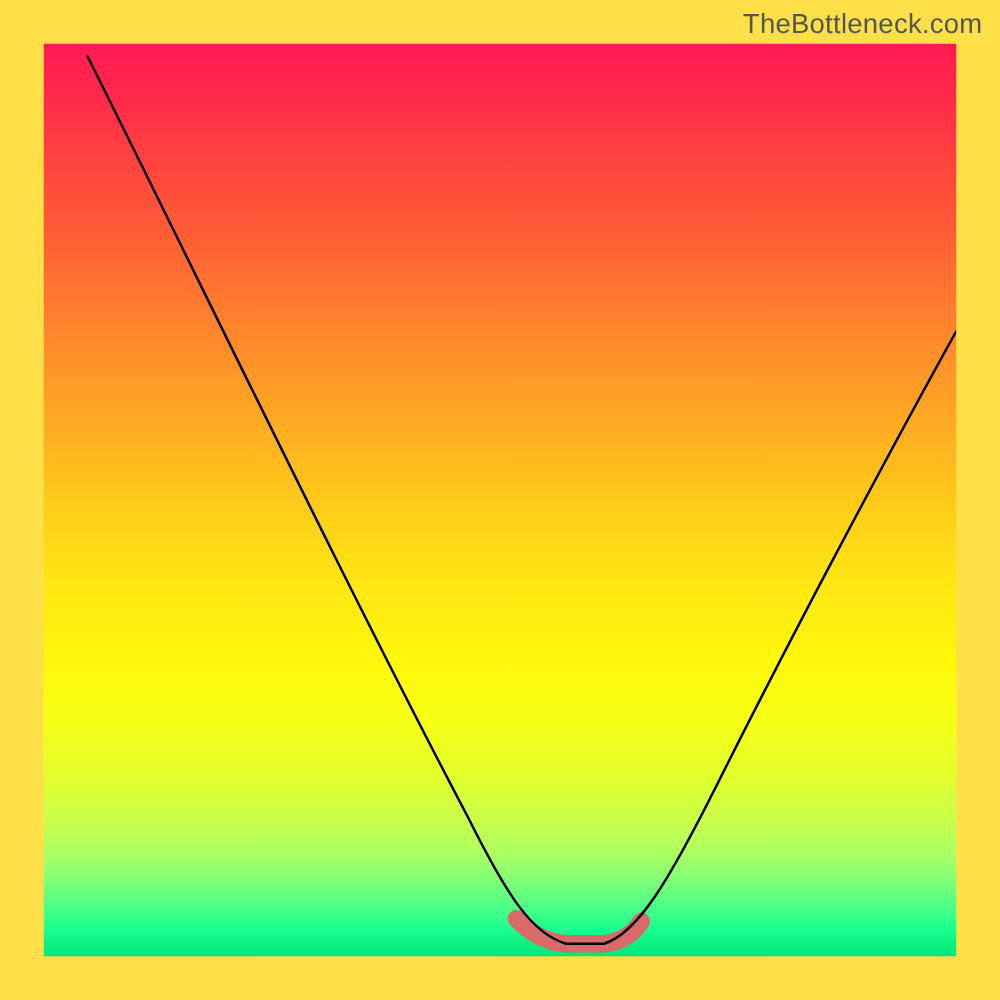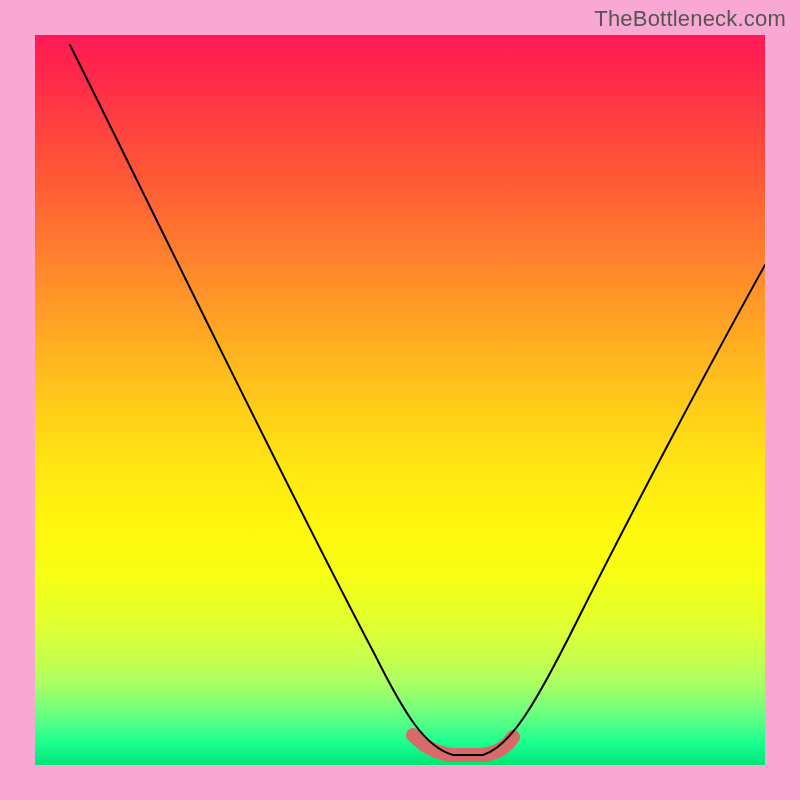--- a/index.html
+++ b/index.html
@@ -1,21 +1,21 @@
 <!DOCTYPE html>
 <html><head>
 <meta charset="utf-8">
 <style>
   * { margin: 0; padding: 0; box-sizing: border-box; }
   html, body { width: 800px; height: 800px; overflow: hidden; background: #000; }
   .frame {
     position: relative;
     width: 800px;
     height: 800px;
-    background: #f9a8d4;
+    background: #fde047;
   }
   .plot-area {
     position: absolute;
     left: 35px;
     top: 35px;
     width: 730px;
     height: 730px;
     background: linear-gradient(to bottom,
       #ff1a55 0%,
       #ff2a4a 6%,

